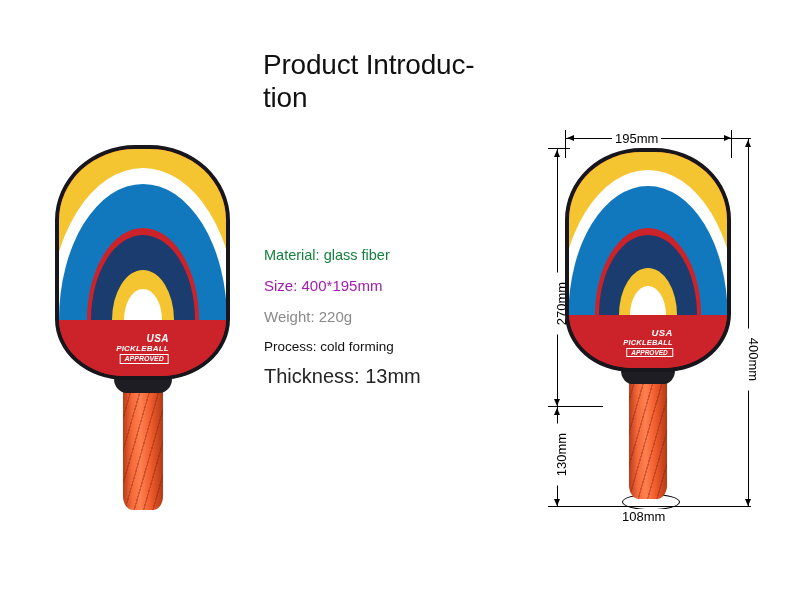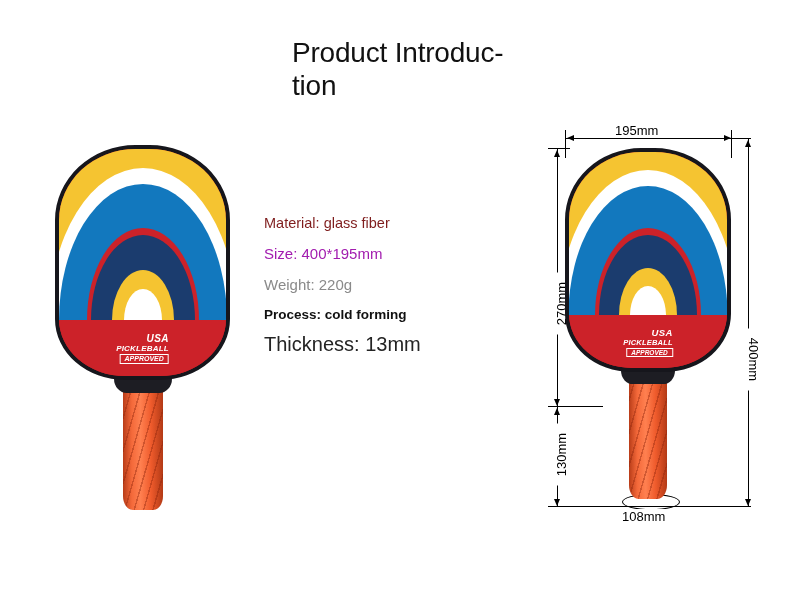--- a/index.html
+++ b/index.html
@@ -13,43 +13,42 @@
     position: relative;
     overflow: hidden;
     font-family: "Liberation Sans", sans-serif;
     color: #1a1a1a;
   }
 
   
   #page-title {
     position: absolute;
     left: 263px;
-    top: 36px;
+    top: 48px;
     width: 250px;
     font-size: 28px;
     line-height: 33px;
     color: #111111;
     letter-spacing: -0.2px;
-    margin-left: 29px;
   }
 
   
   #spec-list {
     position: absolute;
     left: 264px;
     top: 208px;
     width: 230px;
   }
   .spec-row {
     white-space: nowrap;
   }
-  .spec-row.s0 { font-size: 14.5px; color: #7f1d1d; height: 30px; line-height: 30px; }
+  .spec-row.s0 { font-size: 14.5px; color: #15803d; height: 30px; line-height: 30px; margin-top: 32px; }
   .spec-row.s1 { font-size: 15px;   color: #a21caf; height: 31px; line-height: 31px; }
   .spec-row.s2 { font-size: 15px;   color: #8a8a8a; height: 31px; line-height: 31px; }
-  .spec-row.s3 { font-size: 13.5px; color: #111111; font-weight: bold; height: 29px; line-height: 29px; }
+  .spec-row.s3 { font-size: 13.5px; color: #111111; font-weight: normal; height: 29px; line-height: 29px; }
   .spec-row.s4 { font-size: 13px;   color: #9a9a9a; height: 31px; line-height: 31px; }
   .spec-row.s5 { font-size: 20px; color: #242424; height: 31px; line-height: 31px; }
   .spec-row.s6 { font-size: 11.5px; color: #8f8f8f; height: 28px; line-height: 28px; }
 
   
   .paddle {
     position: absolute;
   }
   .paddle-face {
     position: absolute;
@@ -224,21 +223,21 @@
   <div class="grip" style="top:229px; width:38px; height:122px;"></div>
 </div>
 
 <div id="dimensions">
 
   <div class="ext-line-v" style="left:565px; top:130px; height:28px;"></div>
   <div class="ext-line-v" style="left:731px; top:130px; height:28px;"></div>
   <div class="dim-line-h" style="left:566px; top:138px; width:165px;"></div>
   <div class="arrow left" style="left:567px; top:135px;"></div>
   <div class="arrow right" style="left:724px; top:135px;"></div>
-  <div class="dim-label" style="left:612px; top:123px;">195mm</div>
+  <div class="dim-label" style="left:612px; top:131px;">195mm</div>
 
   <div class="ext-line-h" style="left:548px; top:148px; width:22px;"></div>
   <div class="ext-line-h" style="left:548px; top:406px; width:40px;"></div>
   <div class="dim-line-v" style="left:557px; top:149px; height:257px;"></div>
   <div class="arrow up" style="left:554px; top:150px;"></div>
   <div class="arrow down" style="left:554px; top:399px;"></div>
   <div class="dim-label rot-ccw" style="left:530px; top:296px; width:56px; text-align:center;">270mm</div>
 
   <div class="ext-line-h" style="left:729px; top:138px; width:22px;"></div>
   <div class="ext-line-h" style="left:640px; top:506px; width:111px;"></div>

